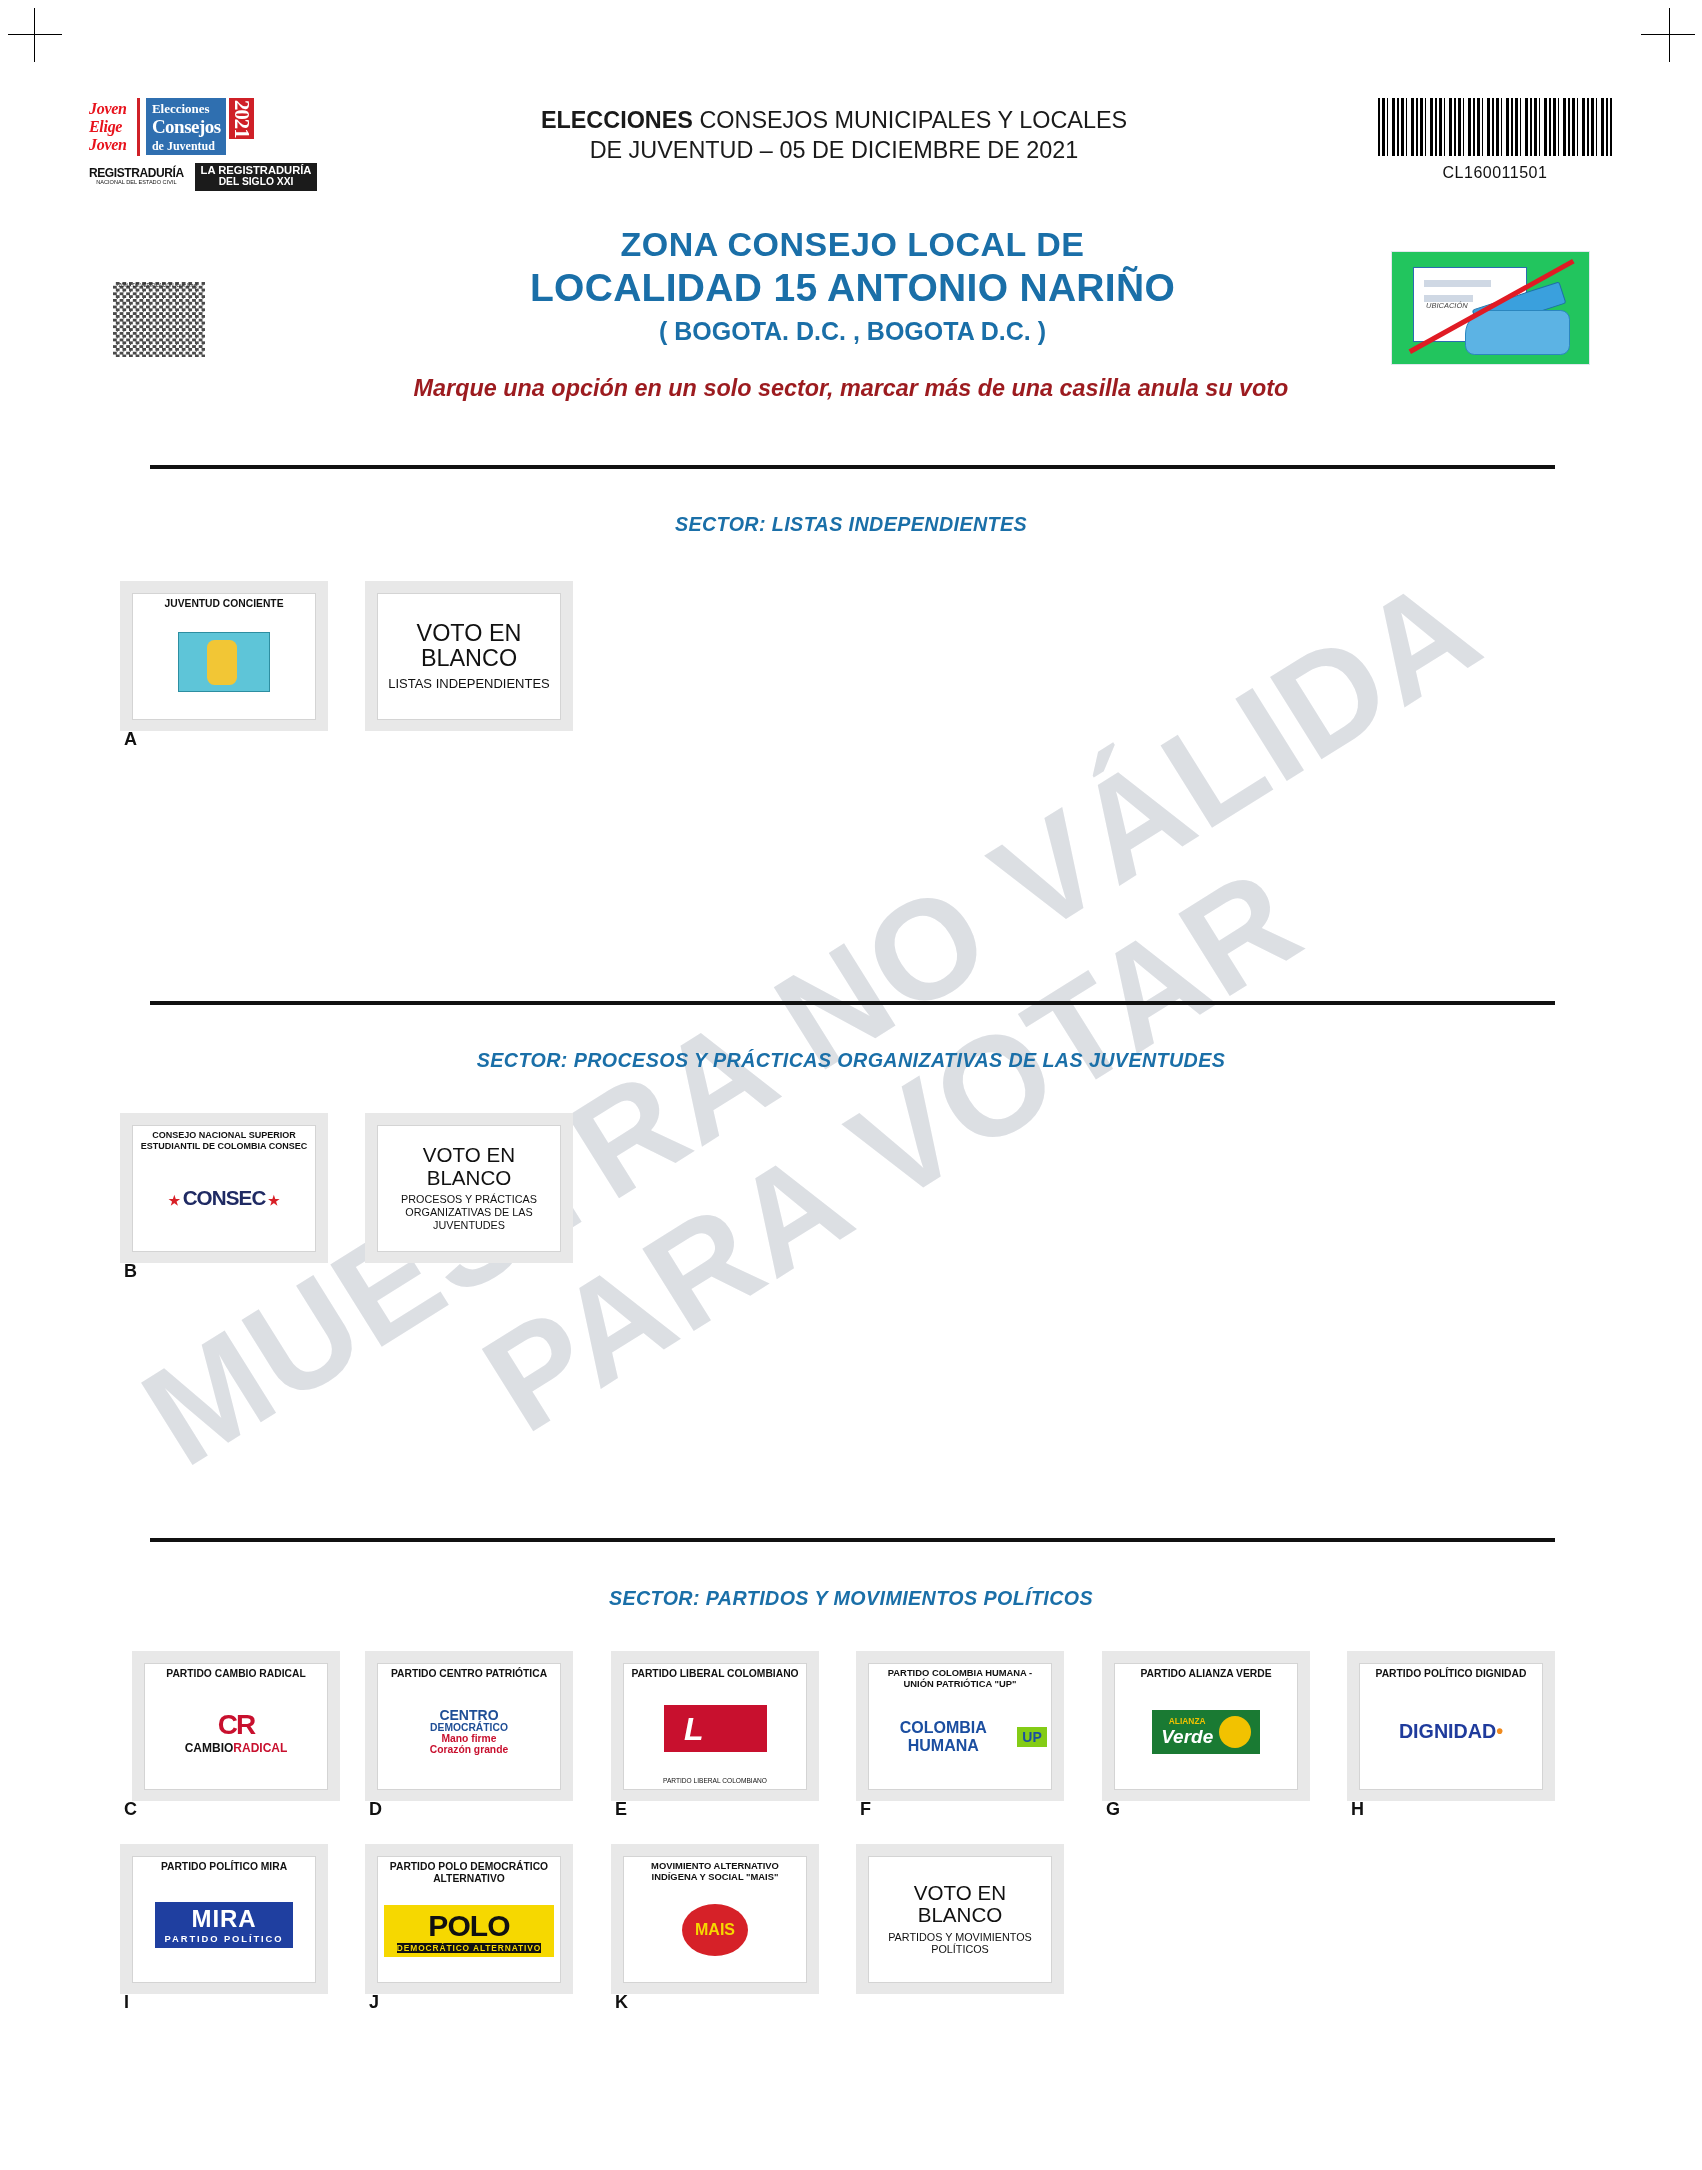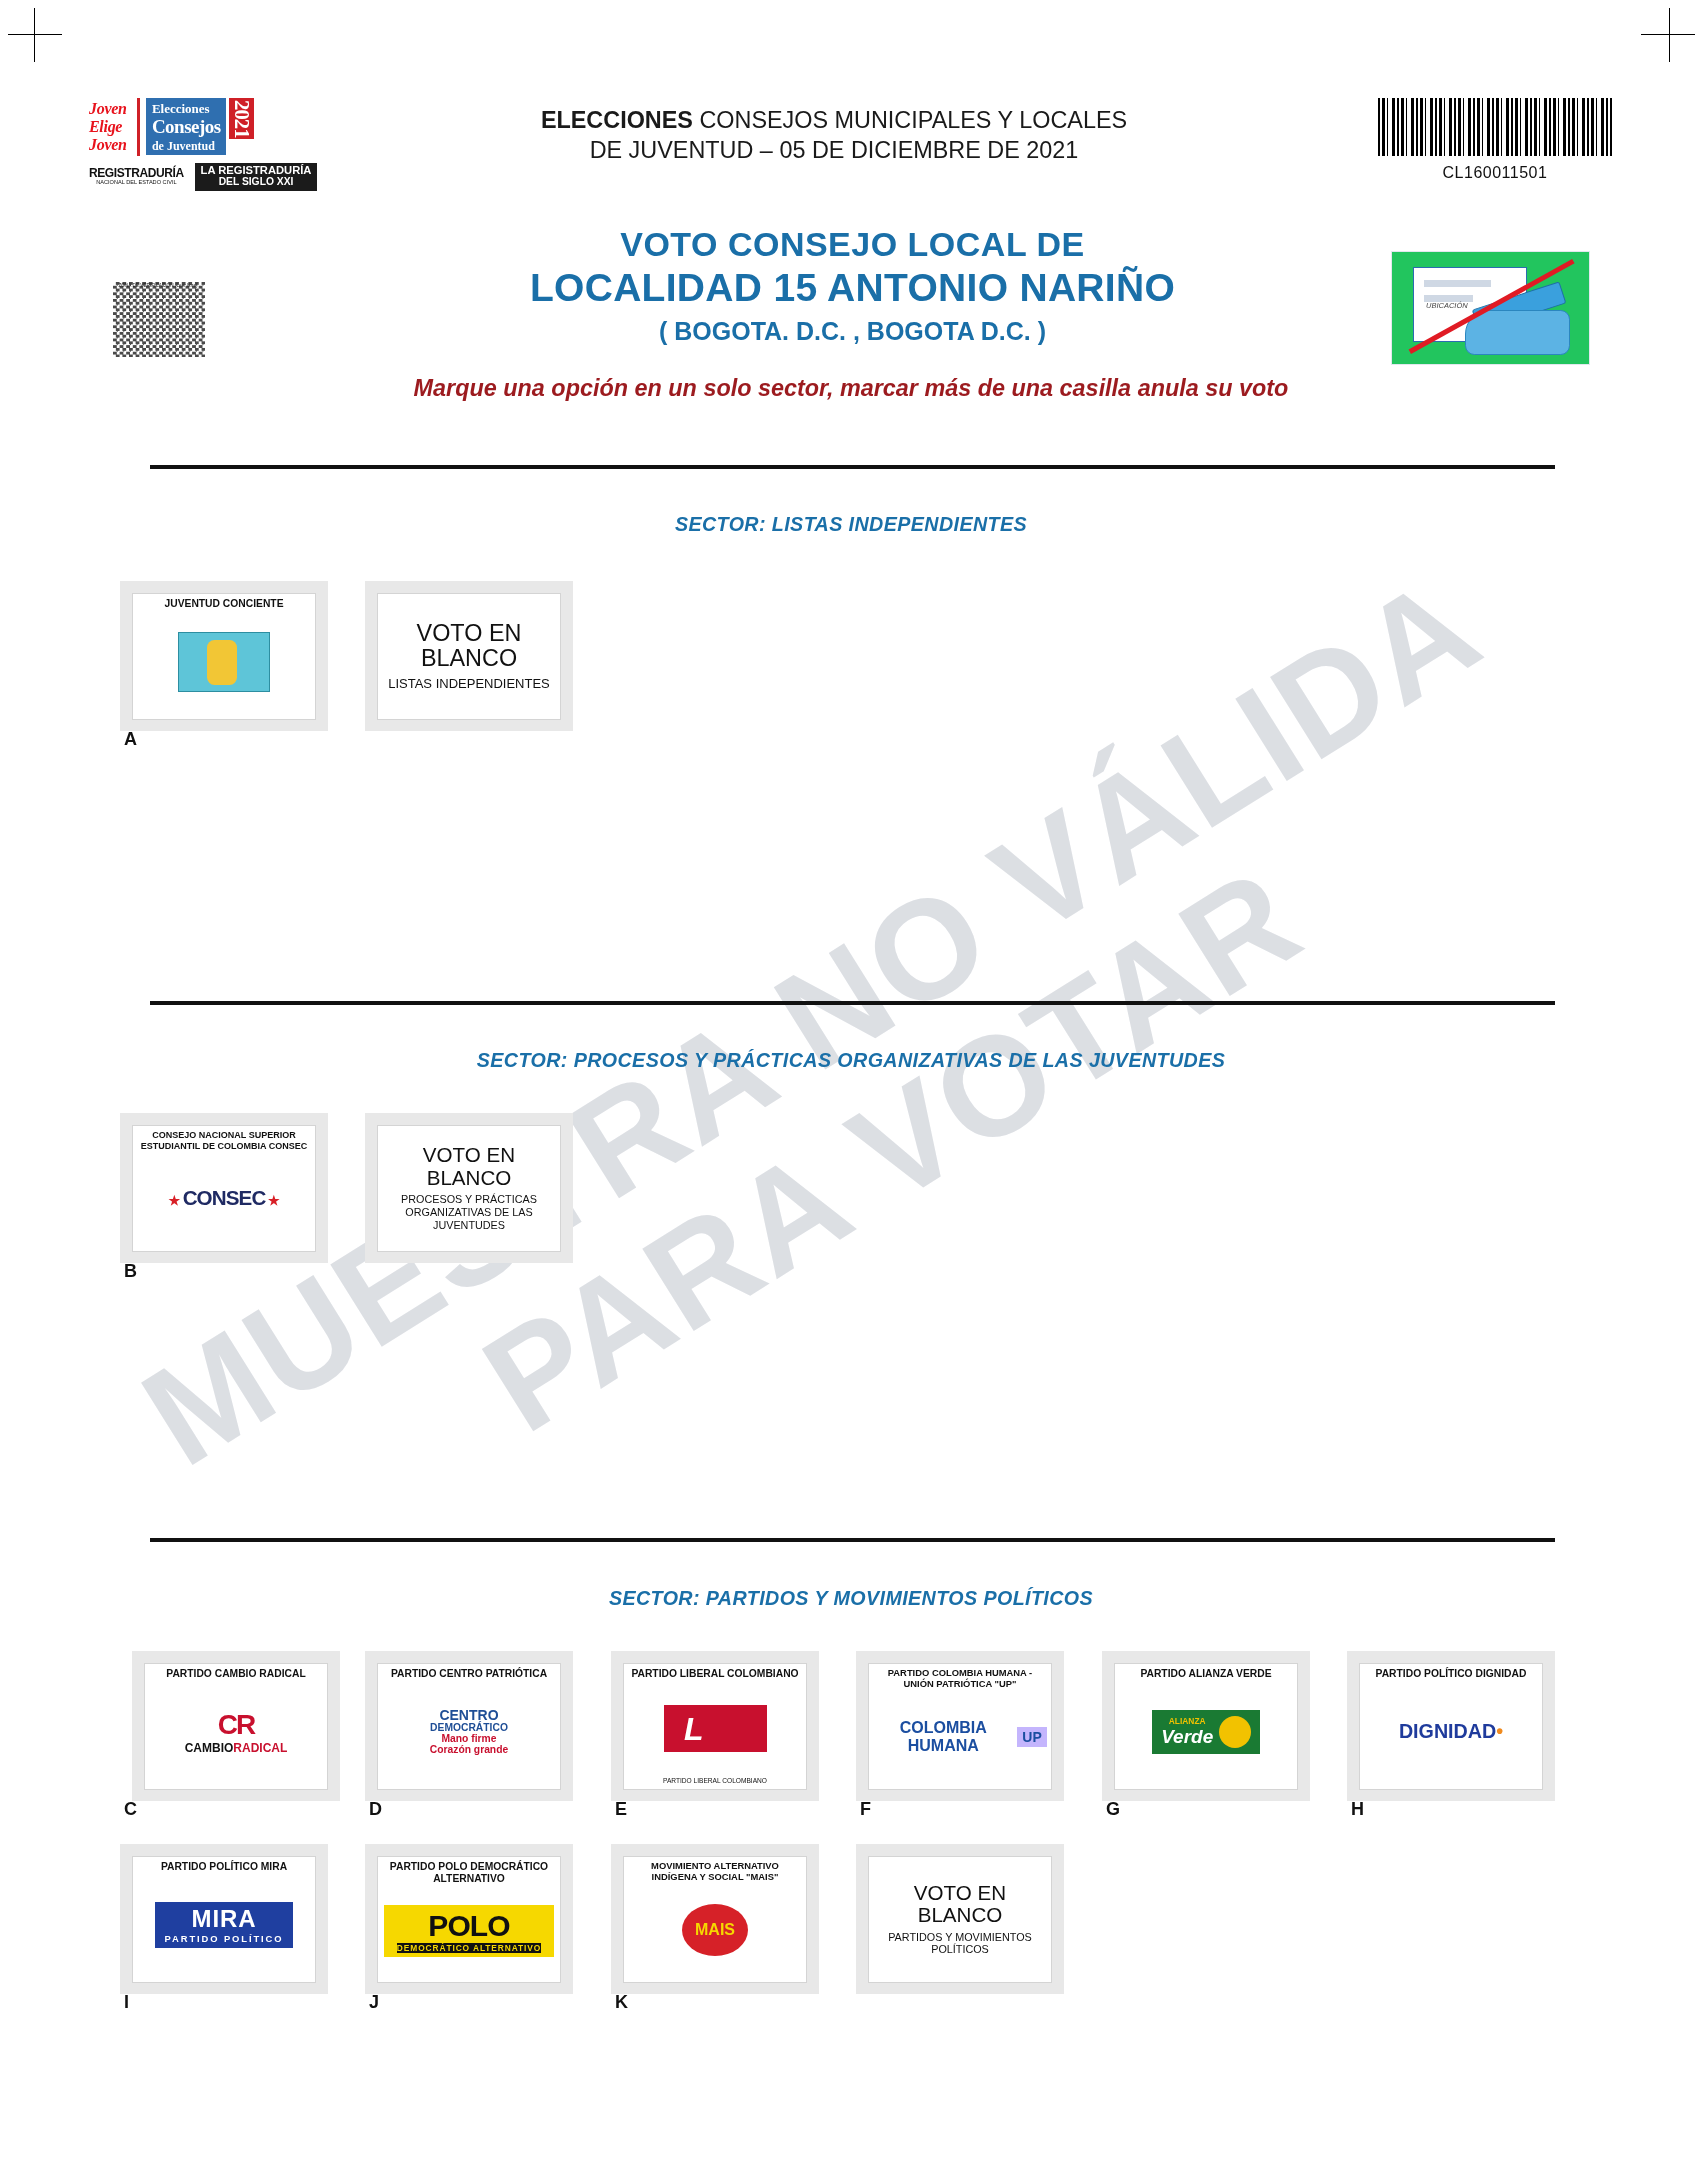--- a/index.html
+++ b/index.html
@@ -167,21 +167,21 @@
   .art-cr{font-size:28px;font-weight:bold;color:#c8102e;letter-spacing:-1.9px;}
   .art-cr .sub{display:block;font-size:12px;letter-spacing:0;}
   .art-cr .sub .a{color:#111;}
   .art-cr .sub .b{color:#c8102e;}
   .art-centro{font-size:14px;font-weight:bold;color:#1f4e96;line-height:1.05;}
   .art-centro .red{color:#c8102e;font-size:10.3px;}
   .art-lib{width:103px;height:47px;background:#c8102e;position:relative;}
   .art-lib .ele{position:absolute;left:20.6px;top:5.6px;color:#fff;font-size:32px;font-weight:bold;font-style:italic;}
   .art-ch{display:flex;align-items:center;gap:2.8px;}
   .art-ch .ch{font-size:16px;font-weight:bold;color:#1b4ea0;}
-  .art-ch .up{background:#c4b5fd;color:#1b4ea0;font-weight:bold;font-size:14px;padding:1.9px 5.6px;}
+  .art-ch .up{background:#84cc16;color:#1b4ea0;font-weight:bold;font-size:14px;padding:1.9px 5.6px;}
   .art-verde{background:#1a7a33;padding:5.6px 9.4px;display:flex;align-items:center;gap:5.6px;}
   .art-verde .txt{color:#fff;font-weight:bold;font-size:19px;font-style:italic;}
   .art-verde .sun{width:32px;height:32px;border-radius:50%;background:#f2c200;}
   .art-dig{font-size:19.7px;font-weight:bold;color:#1f3b9c;}
   .art-dig .dot{color:#f08a1d;}
   .art-mira{background:#1f3fa0;color:#fff;font-weight:bold;font-size:24px;padding:3.7px 9.4px;letter-spacing:0.9px;}
   .art-mira .sub{display:block;font-size:9.4px;letter-spacing:1.9px;}
   .art-polo{background:#f6d800;color:#111;font-weight:bold;font-size:30px;padding:3.7px 13px;letter-spacing:-0.9px;}
   .art-polo .sub{display:block;background:#111;color:#f6d800;font-size:8.4px;letter-spacing:0.9px;text-align:center;}
   .art-mais{width:66px;height:52px;border-radius:50%;background:#d62128;display:flex;align-items:center;justify-content:center;color:#f6d800;font-weight:bold;font-size:16px;}
@@ -246,21 +246,21 @@
       <div class="barcode-box">
         <div class="barcode"></div>
         <div class="barcode-num">CL160011501</div>
       </div>
     </div>
 
     <div class="qr"></div>
     <div class="qr-cap">ZONA DE VERIFICACIÓN (Leer libre)</div>
 
     <div class="voto-title">
-      <div class="l1">VOTO CONSEJO LOCAL DE</div>
+      <div class="l1">ZONA CONSEJO LOCAL DE</div>
       <div class="l2">LOCALIDAD 15 ANTONIO NARIÑO</div>
       <div class="l3">( BOGOTA. D.C. , BOGOTA D.C. )</div>
     </div>
 
     <div class="instr-img">
       <div class="paper"></div>
       <div class="line"></div>
       <div class="line2"></div>
       <div class="cap">UBICACIÓN</div>
       <div class="pen"></div>

